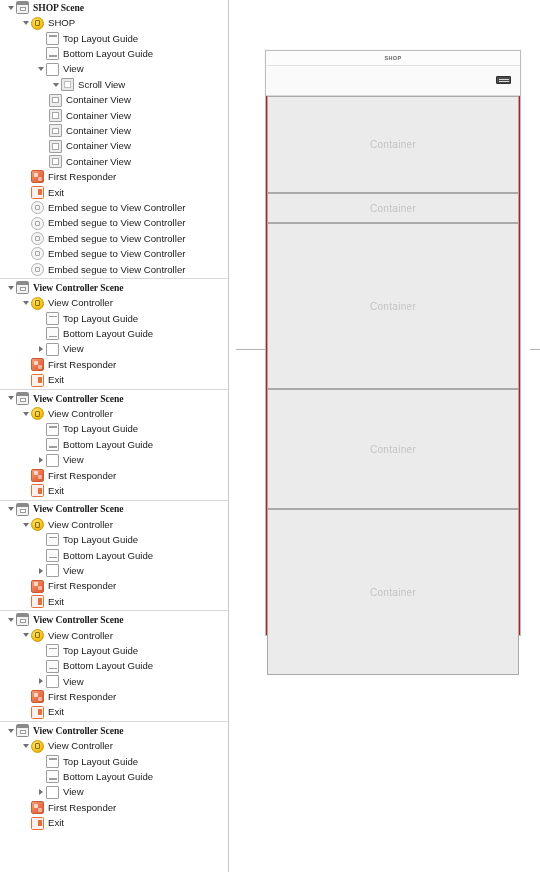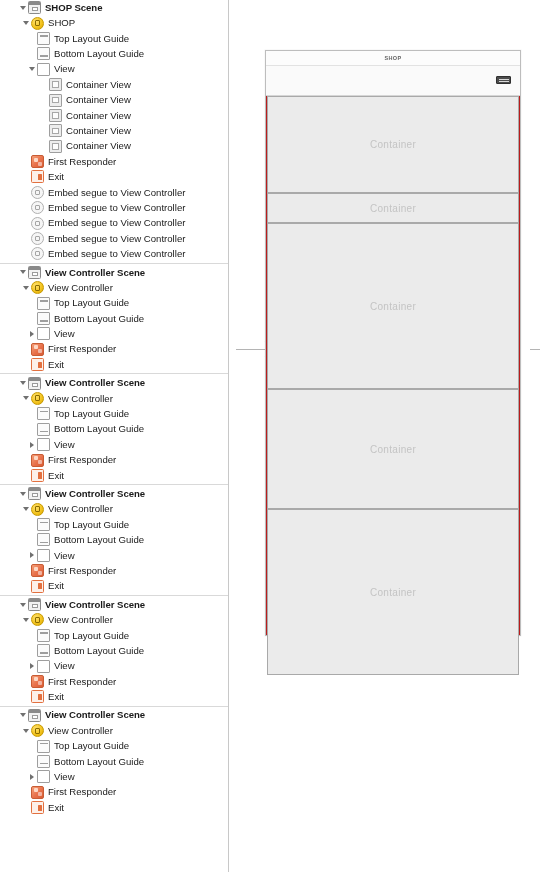--- a/index.html
+++ b/index.html
@@ -212,23 +212,23 @@
   }
   .ico-segue::after {
     content: "";
     position: absolute;
     left: 3px; right: 3px; top: 3px; bottom: 3px;
     border: 1.2px solid #a5a5a5;
     border-radius: 1px;
   }
 
   
-  .i0 { padding-left: 17px; }
+  .i0 { padding-left: 5px; font-family: Liberation Serif, serif; }
   .i1 { padding-left: 20px; }
-  .i2 { padding-left: 26px; text-align: center; }
+  .i2 { padding-left: 35px; text-align: center; }
   .i3 { padding-left: 50px; }
   .i4 { padding-left: 38px; }
 
   
   #canvas {
     flex: 1;
     position: relative;
     background: #ffffff;
     overflow: hidden;
   }
@@ -366,20 +366,27 @@
           <span class="disc empty"></span>
           <span class="ico ico-guide-bottom"></span>
           <span class="lbl">Bottom Layout Guide</span>
         </div>
         <div class="row i2">
           <span class="disc">
             <span class="tri-down"></span>
           </span>
           <span class="ico ico-view"></span>
           <span class="lbl">View</span>
+        </div>
+        <div class="row i3">
+          <span class="disc">
+            <span class="tri-down"></span>
+          </span>
+          <span class="ico ico-scroll"></span>
+          <span class="lbl">Scroll View</span>
         </div>
         <div class="row i4">
           <span class="disc empty"></span>
           <span class="ico ico-container"></span>
           <span class="lbl">Container View</span>
         </div>
         <div class="row i4">
           <span class="disc empty"></span>
           <span class="ico ico-container"></span>
           <span class="lbl">Container View</span>

